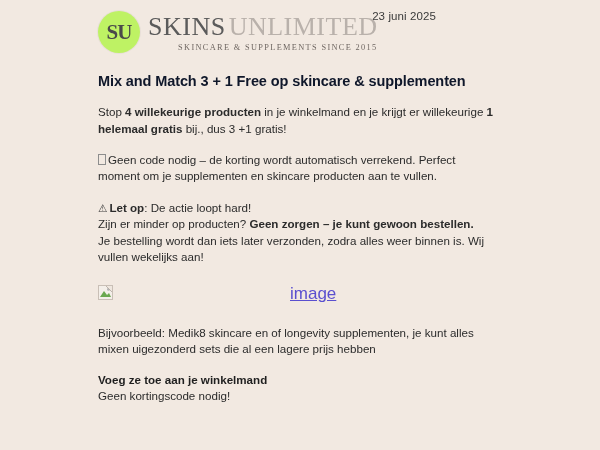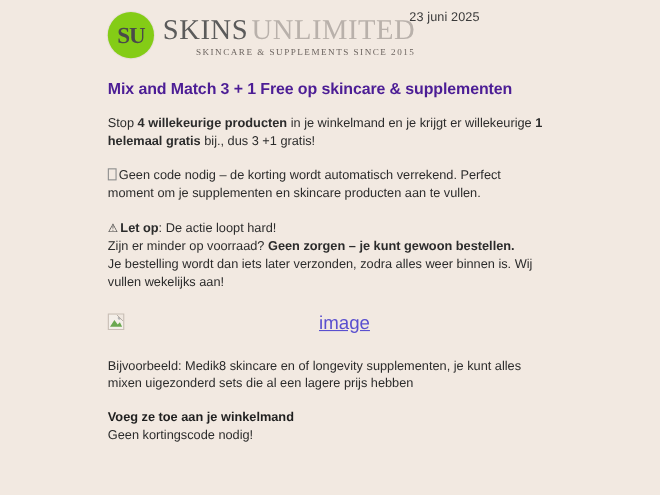--- a/index.html
+++ b/index.html
@@ -40,21 +40,21 @@
     position: absolute;
     left: 98px;
     top: 11px;
     display: flex;
     align-items: center;
   }
   .logo-badge {
     width: 42px;
     height: 42px;
     border-radius: 50%;
-    background: #84cc16;
+    background: #bef264;
     box-shadow: 0 0 0 1px rgba(0,0,0,0.04);
     display: flex;
     align-items: center;
     justify-content: center;
     flex: none;
   }
   .logo-badge .mono {
     font-family: "Liberation Serif", serif;
     font-size: 21px;
     font-weight: 700;
@@ -95,21 +95,21 @@
   
   .content {
     position: absolute;
     left: 98px;
     top: 72px;
     width: 400px;
   }
   h1.promo-title {
     font-size: 14.5px;
     font-weight: 700;
-    color: #4c1d95;
+    color: #0f172a;
     margin: 0 0 14px 0;
     letter-spacing: -0.1px;
     line-height: 1.25;
   }
   p.para {
     font-size: 11.6px;
     line-height: 1.42;
     margin: 0 0 15px 0;
     color: #2b2b2b;
   }
@@ -218,21 +218,21 @@
 
     <h1 class="promo-title">Mix and Match 3 + 1 Free op skincare &amp; supplementen</h1>
 
     <p class="para"><span>Stop </span><b>4 willekeurige producten</b><span> in je winkelmand en je krijgt er willekeurige </span><b>1 helemaal gratis</b><span> bij., dus 3 +1 gratis!</span></p>
 
     <p class="para"><span class="tofu"></span><span>Geen code nodig – de korting wordt automatisch verrekend. Perfect moment om je supplementen en skincare producten aan te vullen.</span></p>
 
     <div class="notice-block">
       <p class="para tight"><span class="warn-glyph">⚠</span><b>Let op</b><span>: De actie loopt hard!</span></p>
 
-      <p class="para tight"><span>Zijn er minder op voorraad? </span><b>Geen zorgen – je kunt gewoon bestellen.</b></p>
+      <p class="para tight"><span>Zijn er minder op producten? </span><b>Geen zorgen – je kunt gewoon bestellen.</b></p>
 
       <p class="para tight">Je bestelling wordt dan iets later verzonden, zodra alles weer binnen is. Wij vullen wekelijks aan!</p>
     </div>
 
     <div class="image-row">
       <span class="broken-img">
         <svg width="13" height="13" viewBox="0 0 13 13" aria-hidden="true">
           <rect x="0" y="0" width="13" height="13" fill="#f4efe9"></rect>
           <polygon points="1,11 5,5 8,9 10,7 12,11" fill="#6aa84f"></polygon>
           <circle cx="9.5" cy="3.2" r="1.5" fill="#b5b5b5"></circle>

